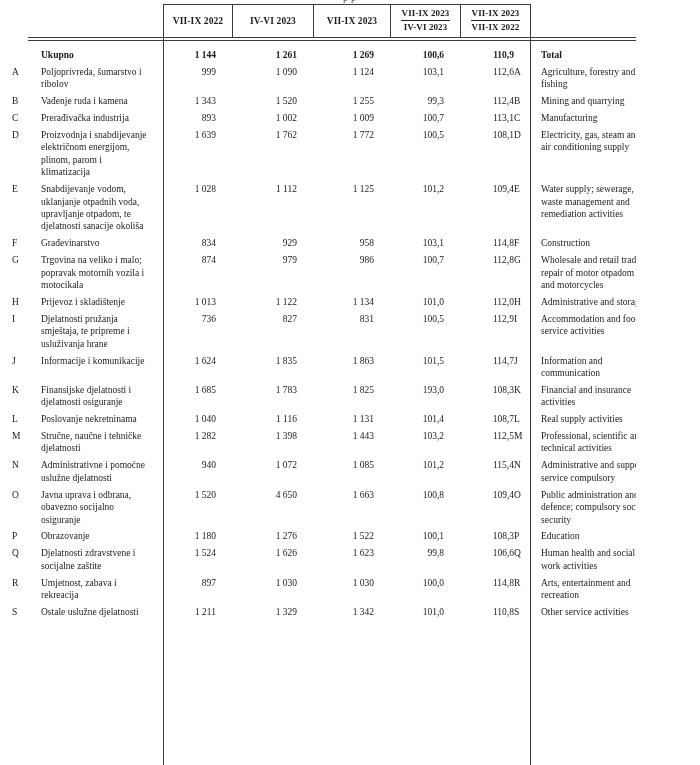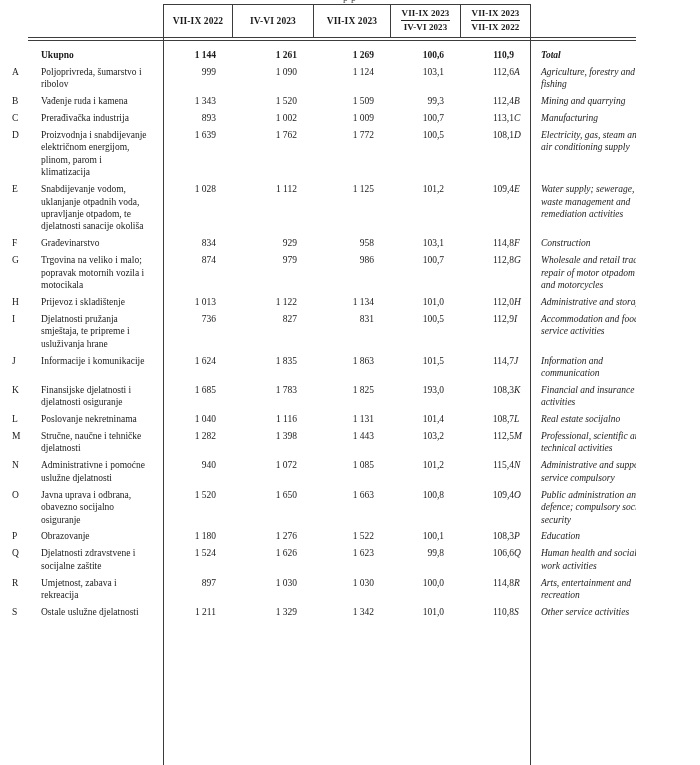--- a/index.html
+++ b/index.html
@@ -33,21 +33,21 @@
     vertical-align:top; padding:4.5px 0 0 0;
     font-size:9.5px; line-height:12.4px;
   }
   tr:first-child td { padding-top:8px; }
   td.letter   { padding-left:6px; }
   td.name-hr  { padding-right:5px; }
   td.num      { text-align:right; padding-right:6px; white-space:nowrap; }
   td.num4     { padding-right:19px; }
   td.letter-en{ padding-left:9px; }
   td.name-en  { padding-right:2px; }
-  .en  { font-style:italic; }
+  .en  { }
   .bold{ font-weight:bold; }
 </style>
 </head>
 <body>
 
 <div class="page">
 
   <div class="remnant" style="left:343px; top:0; width:22px; height:4.5px;">
     <span>pp</span>
   </div>
@@ -112,21 +112,21 @@
           <td class="num num4">103,1</td>
           <td class="num">112,6</td>
           <td class="letter-en en">A</td>
           <td class="name-en en">Agriculture, forestry and fishing</td>
         </tr>
         <tr>
           <td class="letter">B</td>
           <td class="name-hr">Vađenje ruda i kamena</td>
           <td class="num">1 343</td>
           <td class="num">1 520</td>
-          <td class="num">1 509</td>
+          <td class="num">1 255</td>
           <td class="num num4">99,3</td>
           <td class="num">112,4</td>
           <td class="letter-en en">B</td>
           <td class="name-en en">Mining and quarrying</td>
         </tr>
         <tr>
           <td class="letter">C</td>
           <td class="name-hr">Prerađivačka industrija</td>
           <td class="num">893</td>
           <td class="num">1 002</td>
@@ -226,21 +226,21 @@
         </tr>
         <tr>
           <td class="letter">L</td>
           <td class="name-hr">Poslovanje nekretninama</td>
           <td class="num">1 040</td>
           <td class="num">1 116</td>
           <td class="num">1 131</td>
           <td class="num num4">101,4</td>
           <td class="num">108,7</td>
           <td class="letter-en en">L</td>
-          <td class="name-en en">Real estate socijalno</td>
+          <td class="name-en en">Real supply activities</td>
         </tr>
         <tr>
           <td class="letter">M</td>
           <td class="name-hr">Stručne, naučne i tehničke djelatnosti</td>
           <td class="num">1 282</td>
           <td class="num">1 398</td>
           <td class="num">1 443</td>
           <td class="num num4">103,2</td>
           <td class="num">112,5</td>
           <td class="letter-en en">M</td>
@@ -254,21 +254,21 @@
           <td class="num">1 085</td>
           <td class="num num4">101,2</td>
           <td class="num">115,4</td>
           <td class="letter-en en">N</td>
           <td class="name-en en">Administrative and support service compulsory</td>
         </tr>
         <tr>
           <td class="letter">O</td>
           <td class="name-hr">Javna uprava i odbrana, obavezno socijalno osiguranje</td>
           <td class="num">1 520</td>
-          <td class="num">1 650</td>
+          <td class="num">4 650</td>
           <td class="num">1 663</td>
           <td class="num num4">100,8</td>
           <td class="num">109,4</td>
           <td class="letter-en en">O</td>
           <td class="name-en en">Public administration and defence; compulsory social security</td>
         </tr>
         <tr>
           <td class="letter">P</td>
           <td class="name-hr">Obrazovanje</td>
           <td class="num">1 180</td>

